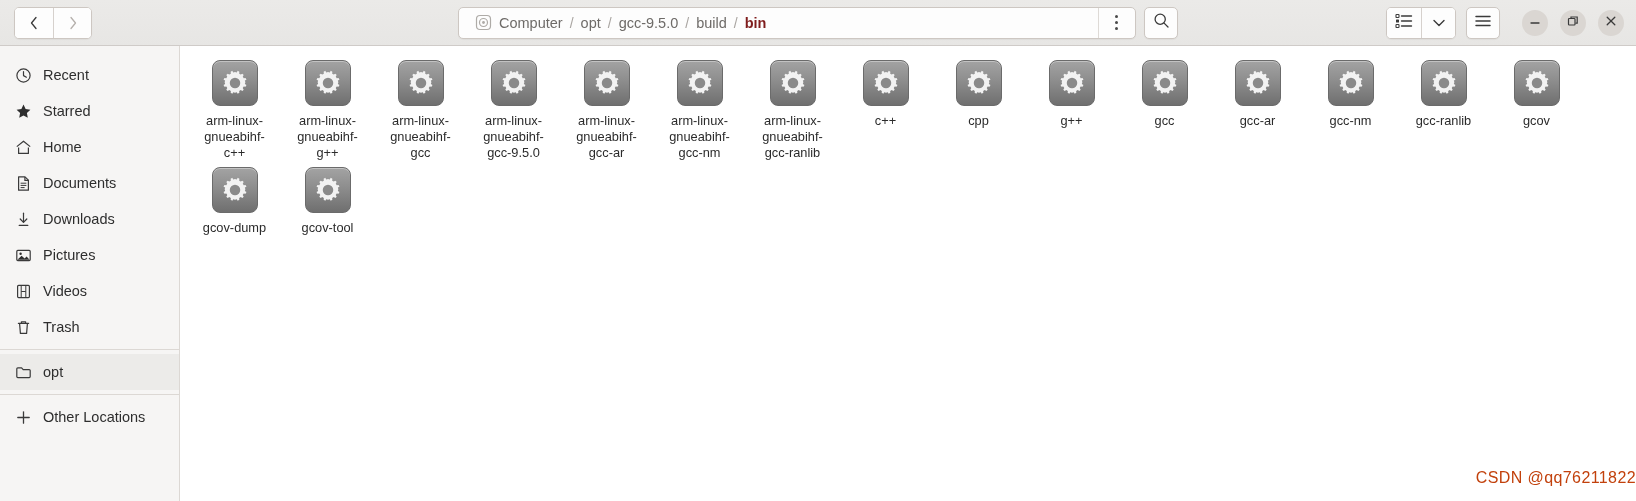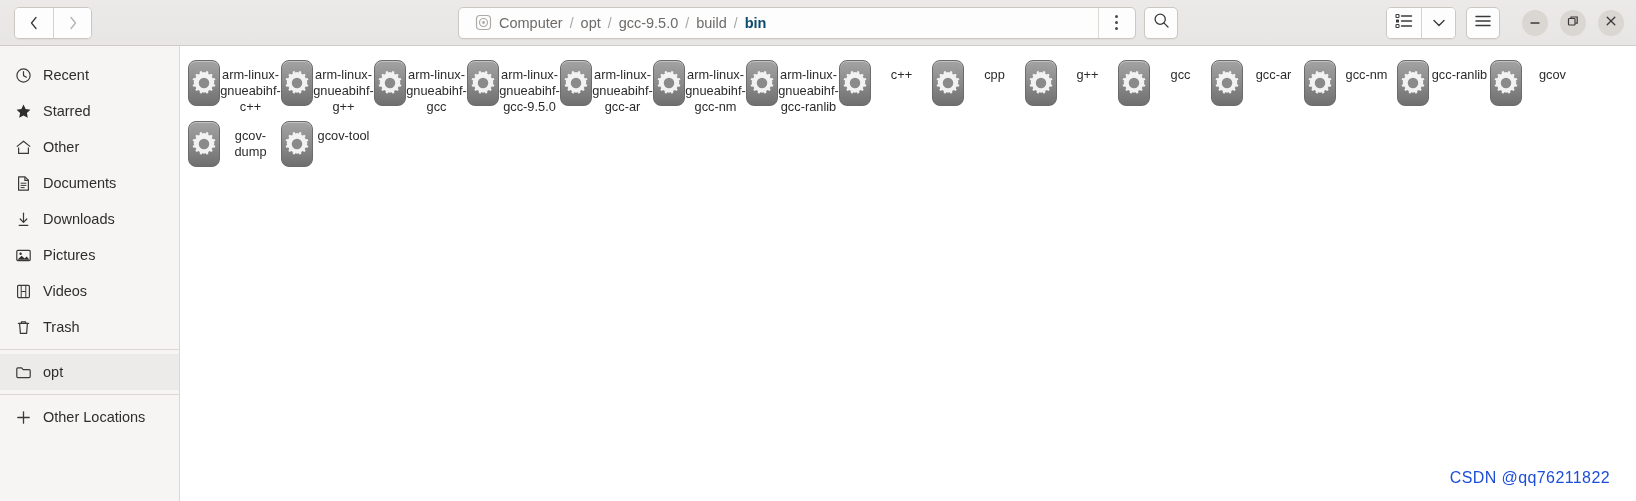--- a/index.html
+++ b/index.html
@@ -56,21 +56,21 @@
   }
   .crumbs { display: flex; align-items: center; flex: 1; gap: 0; }
   .crumb {
     display: flex; align-items: center; gap: 7px;
     font-size: 14.5px;
     color: #6e6b68;
     padding: 0 6px;
     cursor: pointer;
     white-space: nowrap;
   }
-  .crumb.active { color: #0c4a6e; font-weight: bold; }
+  .crumb.active { color: #7f1d1d; font-weight: bold; }
   .crumb-sep { color: #a9a5a1; font-size: 14px; padding: 0 1px; user-select: none; }
   .disc-icon { width: 17px; height: 17px; }
   .pb-divider { width: 1px; height: 30px; background: #dedad6; margin-left: auto; }
   .dots-btn {
     width: 34px; height: 30px;
     display: flex; align-items: center; justify-content: center;
     cursor: pointer; border-radius: 4px;
   }
   .dots-btn span {
     width: 3px; height: 3px; border-radius: 50%;
@@ -141,21 +141,21 @@
 
   
   .content { flex: 1; background: #ffffff; position: relative; overflow: hidden; }
   .grid {
     position: relative;
     padding: 8px 0 0 8px;
   }
   .grid-row { display: flex; align-items: flex-start; }
   .cell {
     width: 93px;
-    display: flex; align-items: flex-start;
+    display: flex; flex-direction: column; align-items: center;
     padding-top: 6px;
     cursor: pointer;
   }
   .file-icon {
     width: 46px; height: 46px;
     border-radius: 8px;
     background: linear-gradient(to bottom, #a3a3a3 0%, #8d8d8d 45%, #6f6f6f 100%);
     border: 1px solid #6b6b6b;
     display: flex; align-items: center; justify-content: center;
     box-shadow: inset 0 1px 0 rgba(255,255,255,0.35);
@@ -166,23 +166,23 @@
     line-height: 16px;
     color: #2b2b2b;
     text-align: center;
     width: 90px;
     word-break: break-word;
     white-space: pre-line;
   }
 
   .watermark {
     position: absolute;
-    right: 26px; bottom: 14px;
+    right: 0; bottom: 14px;
     font-size: 16px;
-    color: #1d4ed8;
+    color: #c2410c;
     letter-spacing: 0.4px;
     user-select: none;
   }
 </style>
 </head>
 <body>
 
 <div class="window">
 
   <div class="headerbar">
@@ -342,21 +342,21 @@
         <span>Starred</span>
       </div>
 
       <div class="side-item">
         <span class="side-icon">
           <svg width="17" height="17" viewBox="0 0 17 17">
             <path d="M1.8 7.6 L8.5 2.2 L15.2 7.6" fill="none" stroke="#3a3a3a" stroke-width="1.2" stroke-linejoin="round"></path>
             <path d="M3.6 8.4 V14.4 H13.4 V8.4" fill="none" stroke="#3a3a3a" stroke-width="1.2" stroke-linejoin="round"></path>
           </svg>
         </span>
-        <span>Other</span>
+        <span>Home</span>
       </div>
 
       <div class="side-item">
         <span class="side-icon">
           <svg width="17" height="17" viewBox="0 0 17 17">
             <path d="M3.6 1.8 H10 L13.4 5.2 V15.2 H3.6 Z" fill="none" stroke="#3a3a3a" stroke-width="1.2" stroke-linejoin="round"></path>
             <path d="M9.9 1.9 V5.3 H13.3" fill="none" stroke="#3a3a3a" stroke-width="1.2"></path>
             <line x1="5.6" y1="8.2" x2="11.4" y2="8.2" stroke="#3a3a3a" stroke-width="1"></line>
             <line x1="5.6" y1="10.4" x2="11.4" y2="10.4" stroke="#3a3a3a" stroke-width="1"></line>
             <line x1="5.6" y1="12.6" x2="9.6" y2="12.6" stroke="#3a3a3a" stroke-width="1"></line>

